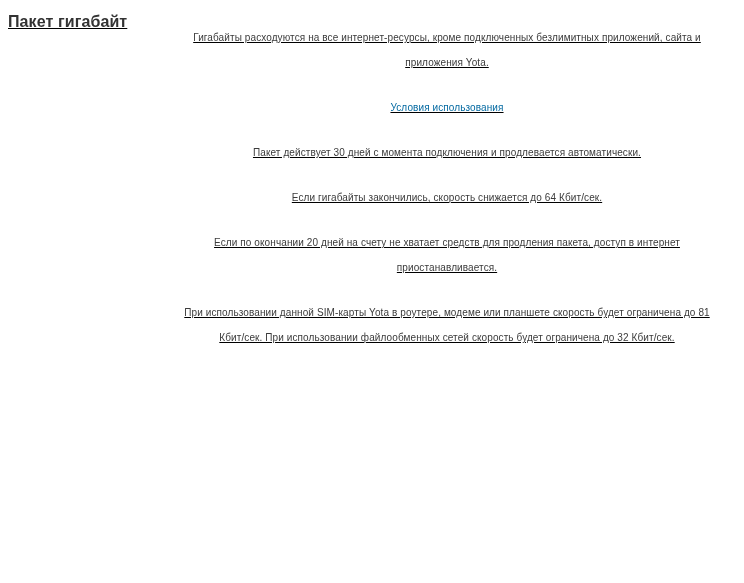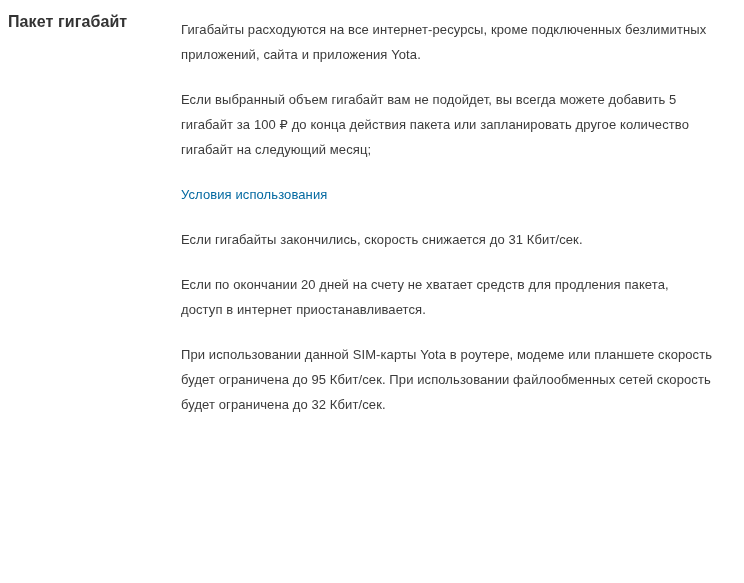--- a/index.html
+++ b/index.html
@@ -12,57 +12,59 @@
     background: #ffffff;
     overflow: hidden;
     font-family: "Liberation Sans", "DejaVu Sans", sans-serif;
     -webkit-font-smoothing: antialiased;
   }
   .layout {
     display: grid;
     grid-template-columns: 173px 532px;
     padding: 9px 16px 0 8px;
     box-sizing: border-box;
+    text-decoration: underline;
   }
   .left-col {
     padding-right: 10px;
   }
   .row-title {
     margin: 0;
     font-size: 16px;
     font-weight: bold;
     line-height: 25px;
     color: #333333;
     letter-spacing: 0.1px;
   }
   .right-col {
     min-width: 0;
   }
   .para {
-    margin: 8px 0 20px 0;
-    font-size: 13px;
+    margin: 16px 0 20px 0;
+    font-size: 10px;
     line-height: 25px;
     color: #3b3b3b;
     letter-spacing: 0.1px;
+    text-align: center;
   }
   .para:last-child {
     margin-bottom: 0;
   }
   .subheading {
     color: #0369a1;
   }
 </style>
 </head>
 <body>
 
 <div class="layout">
   <div class="left-col">
     <h2 class="row-title">Пакет гигабайт</h2>
   </div>
   <div class="right-col">
     <p class="para">Гигабайты расходуются на все интернет-ресурсы, кроме подключенных безлимитных приложений, сайта и приложения Yota.</p>
-    <p class="para">Если выбранный объем гигабайт вам не подойдет, вы всегда можете добавить 5 гигабайт за 100 ₽ до конца действия пакета или запланировать другое количество гигабайт на следующий месяц;</p>
     <p class="para subheading">Условия использования</p>
-    <p class="para">Если гигабайты закончились, скорость снижается до 31 Кбит/сек.</p>
+    <p class="para">Пакет действует 30 дней с момента подключения и продлевается автоматически.</p>
+    <p class="para">Если гигабайты закончились, скорость снижается до 64 Кбит/сек.</p>
     <p class="para">Если по окончании 20 дней на счету не хватает средств для продления пакета, доступ в интернет приостанавливается.</p>
-    <p class="para">При использовании данной SIM-карты Yota в роутере, модеме или планшете скорость будет ограничена до 95 Кбит/сек. При использовании файлообменных сетей скорость будет ограничена до 32 Кбит/сек.</p>
+    <p class="para">При использовании данной SIM-карты Yota в роутере, модеме или планшете скорость будет ограничена до 81 Кбит/сек. При использовании файлообменных сетей скорость будет ограничена до 32 Кбит/сек.</p>
   </div>
 </div>
 
 </body></html>

